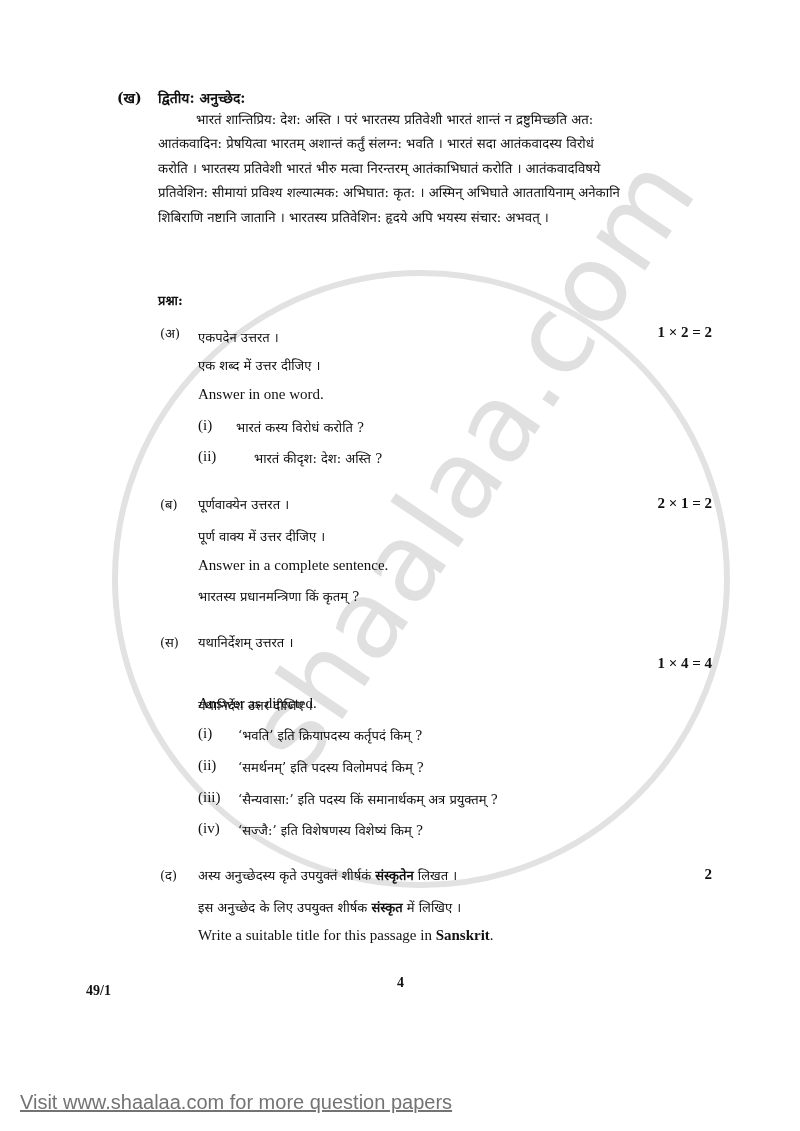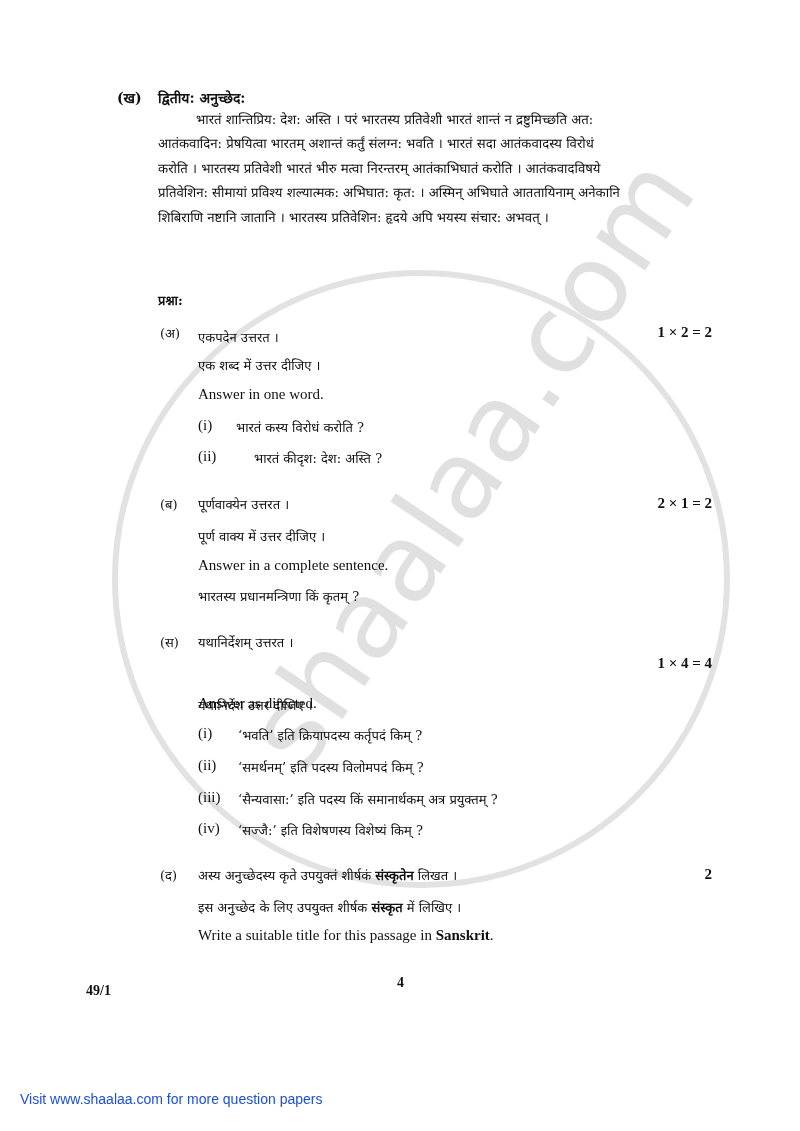--- a/index.html
+++ b/index.html
@@ -22,21 +22,21 @@
     }
     .abs { position: absolute; white-space: nowrap; }
     .sec-label { font-size: 14px; font-weight: bold; }
     .para { font-size: 13.2px; line-height: 24.4px; }
     .q-row { font-size: 13px; }
     .en { font-family: "Liberation Serif", serif; font-size: 15px; }
     .marks { font-family: "Liberation Serif", serif; font-size: 15px; font-weight: bold; text-align: right; }
     b { font-weight: bold; }
     .footer-visit {
       position: absolute; left: 20px; top: 1091px;
-      font-family: "Liberation Sans", sans-serif; font-size: 14px; color: #1d4ed8;
+      font-family: "Liberation Sans", sans-serif; font-size: 20px; color: #737373; text-decoration: underline;
     }
     .page-code { font-family: "Liberation Serif", serif; font-size: 14px; font-weight: bold; }
   </style>
 </head>
 <body>
 
 <div class="page">
 
   <div class="watermark-circle"></div>
   <div class="watermark-text">shaalaa.com</div>

